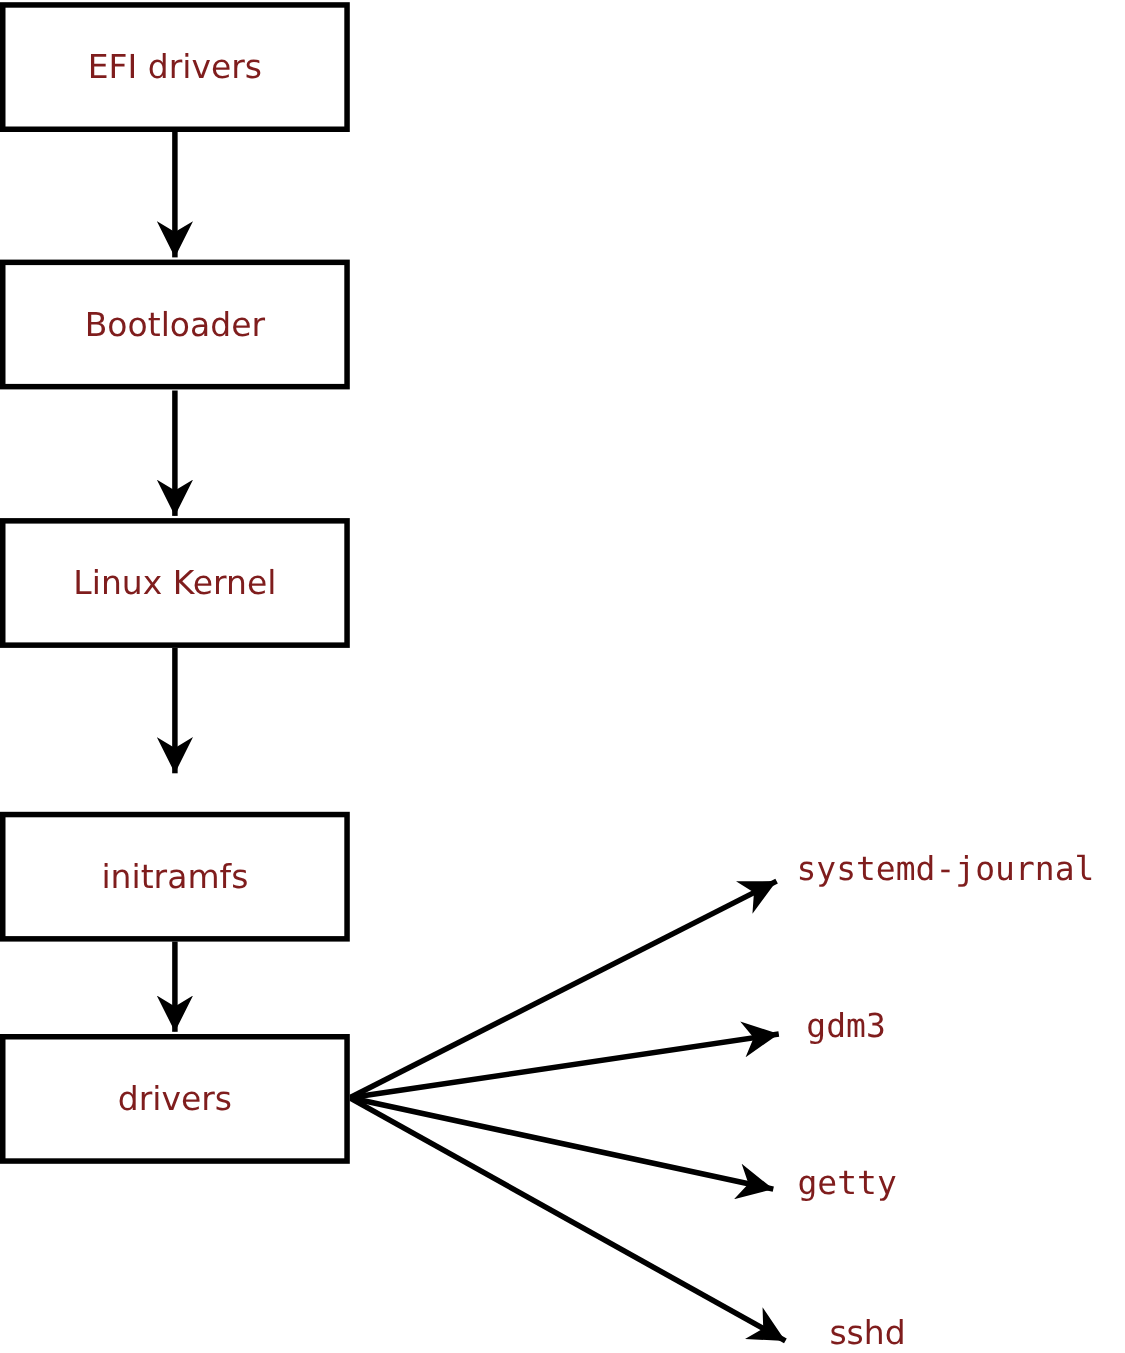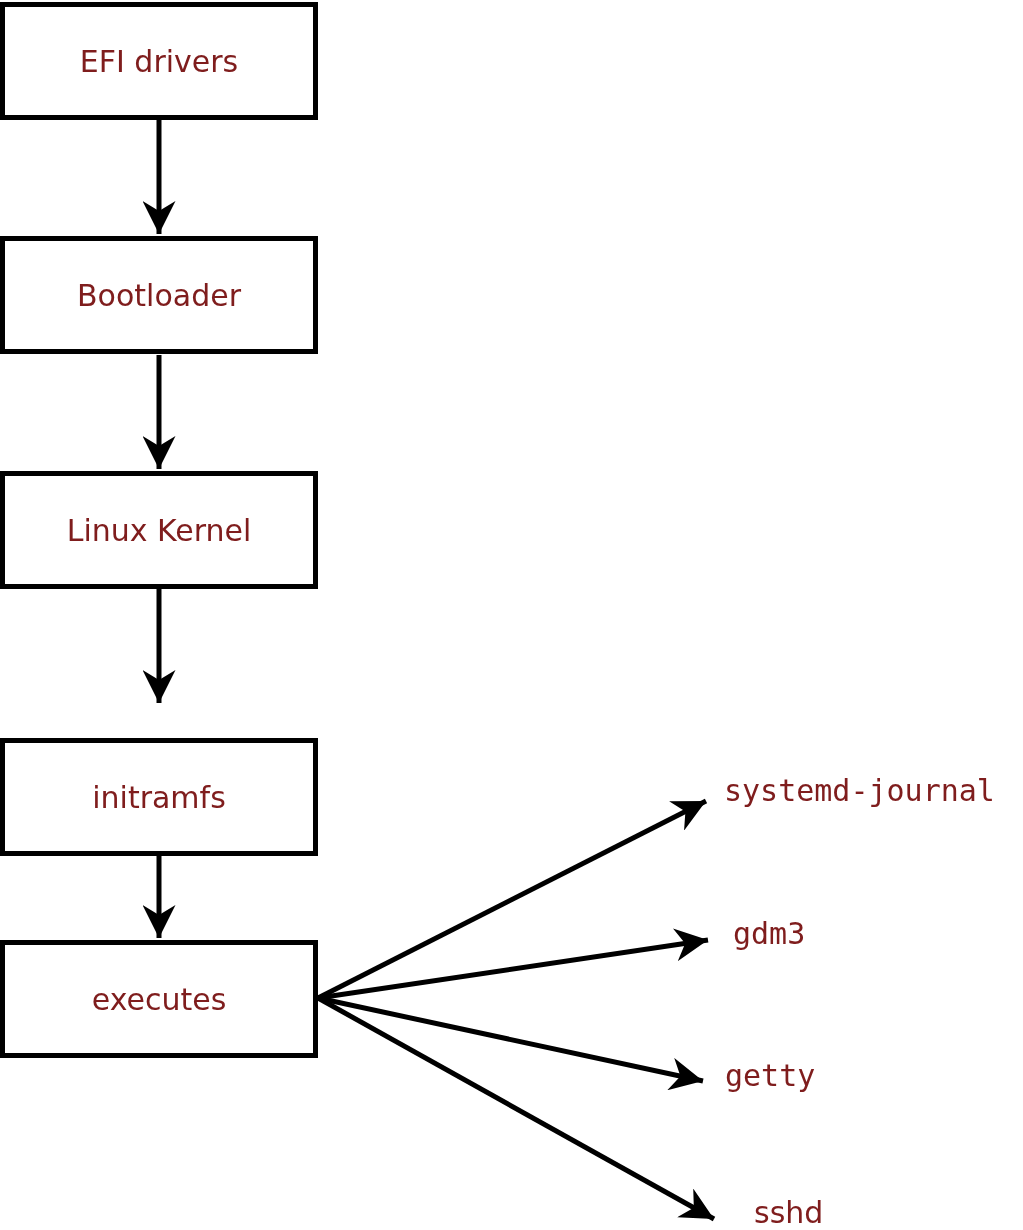--- a/index.html
+++ b/index.html
@@ -86,21 +86,21 @@
   <div class="box box-2">
     <span>Bootloader</span>
   </div>
   <div class="box box-3">
     <span>Linux Kernel</span>
   </div>
   <div class="box box-4">
     <span>initramfs</span>
   </div>
   <div class="box box-5">
-    <span>executes</span>
+    <span>drivers</span>
   </div>
 
 
   <div class="side-label mono lbl-journal">systemd-journal</div>
   <div class="side-label mono lbl-gdm3">gdm3</div>
   <div class="side-label mono lbl-getty">getty</div>
   <div class="side-label lbl-sshd">sshd</div>
 
 </div>
 

